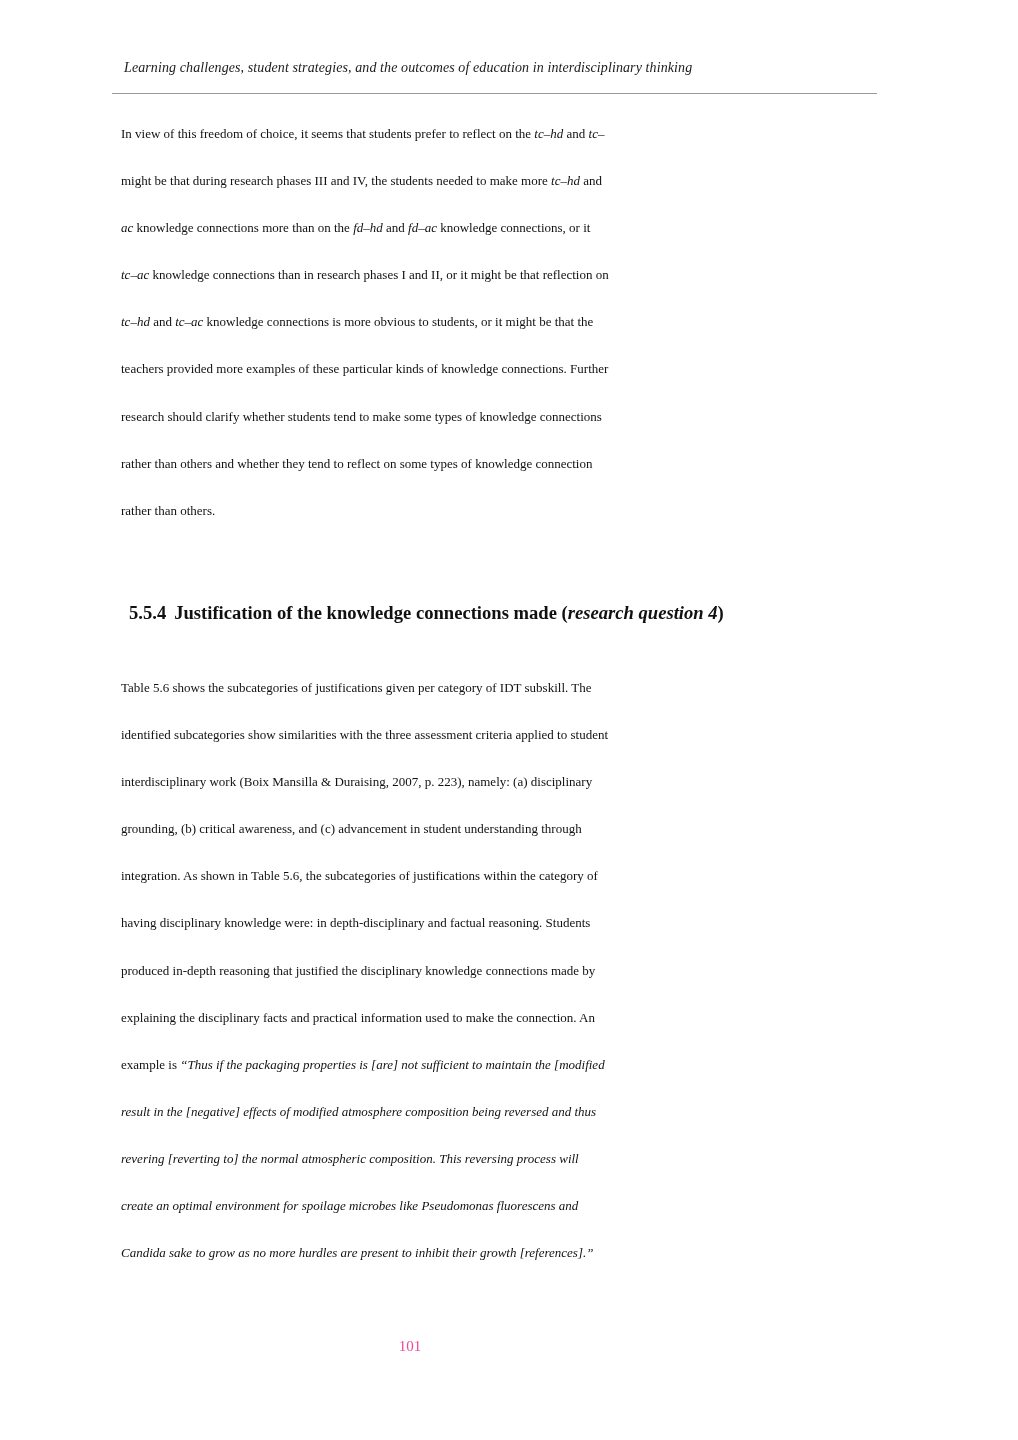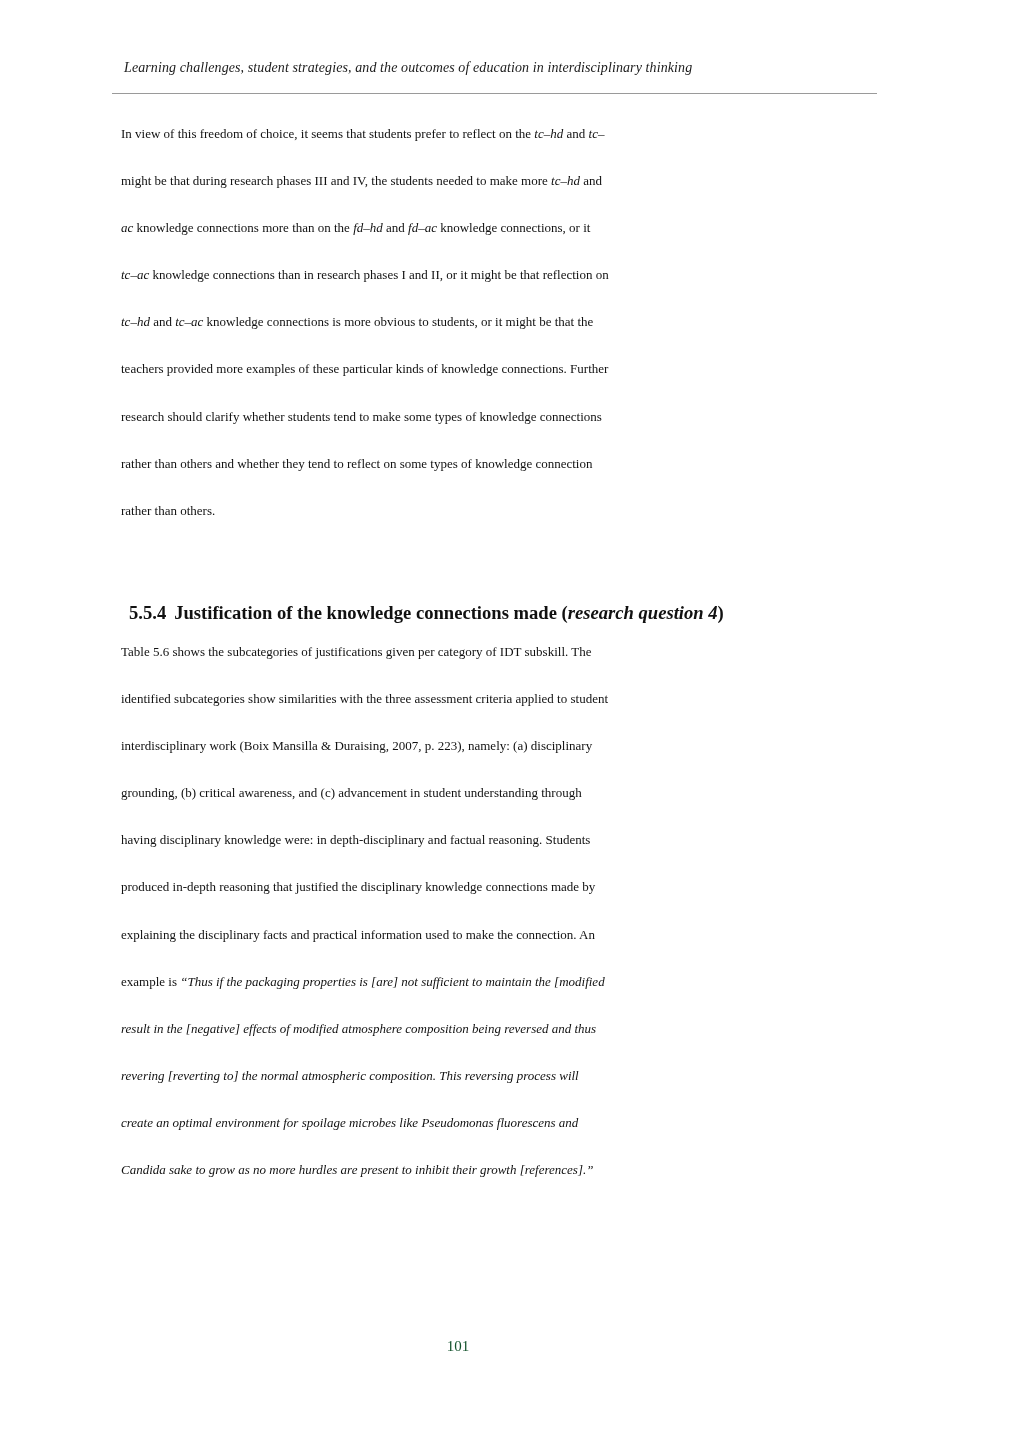--- a/index.html
+++ b/index.html
@@ -48,31 +48,30 @@
     .section-heading {
       position: absolute;
       left: 121px;
       top: 594px;
       font-size: 18.6px;
       font-weight: bold;
       margin: 8px;
       white-space: nowrap;
     }
     .section-heading .num { margin-right: 8px; }
-    .p2 { top: 628px; }
+    .p2 { top: 664px; }
     em, .it { font-style: italic; }
     .page-number {
       position: absolute;
       left: 0;
       width: 820px;
       top: 1338px;
       text-align: center;
       font-size: 15px;
-      color: #14532d;
-      padding-left: 48px;
+      color: #ec4899;
     }
   </style>
 </head>
 <body>
 
 <div class="running-header">Learning challenges, student strategies, and the outcomes of education in interdisciplinary thinking</div>
 <div class="header-rule"></div>
 
 <div class="body-text p1">
     <span class="line"><span>In view of this freedom of choice, it seems that students prefer to reflect on the </span><span class="it">tc–hd</span><span> and </span><span class="it">tc–</span></span>
@@ -88,20 +87,21 @@
 
 <h3 class="section-heading">
   <span class="num">5.5.4</span><span>Justification of the knowledge connections made (</span><span class="it">research question 4</span><span>)</span>
 </h3>
 
 <div class="body-text p2">
     <span class="line"><span>Table 5.6 shows the subcategories of justifications given per category of IDT subskill. The</span></span>
     <span class="line"><span>identified subcategories show similarities with the three assessment criteria applied to student</span></span>
     <span class="line"><span>interdisciplinary work (Boix Mansilla &amp; Duraising, 2007, p. 223), namely: (a) disciplinary</span></span>
     <span class="line"><span>grounding, (b) critical awareness, and (c) advancement in student understanding through</span></span>
+    <span class="line"><span>integration. As shown in Table 5.6, the subcategories of justifications within the category of</span></span>
     <span class="line"><span>having disciplinary knowledge were: in depth-disciplinary and factual reasoning. Students</span></span>
     <span class="line"><span>produced in-depth reasoning that justified the disciplinary knowledge connections made by</span></span>
     <span class="line"><span>explaining the disciplinary facts and practical information used to make the connection. An</span></span>
     <span class="line"><span>example is </span><span class="it">“Thus if the packaging properties is [are] not sufficient to maintain the [modified</span></span>
     <span class="line"><span class="it">result in the [negative] effects of modified atmosphere composition being reversed and thus</span></span>
     <span class="line"><span class="it">revering [reverting to] the normal atmospheric composition. This reversing process will</span></span>
     <span class="line"><span class="it">create an optimal environment for spoilage microbes like Pseudomonas fluorescens and</span></span>
     <span class="line"><span class="it">Candida sake to grow as no more hurdles are present to inhibit their growth [references].”</span></span>
   </div>
 

